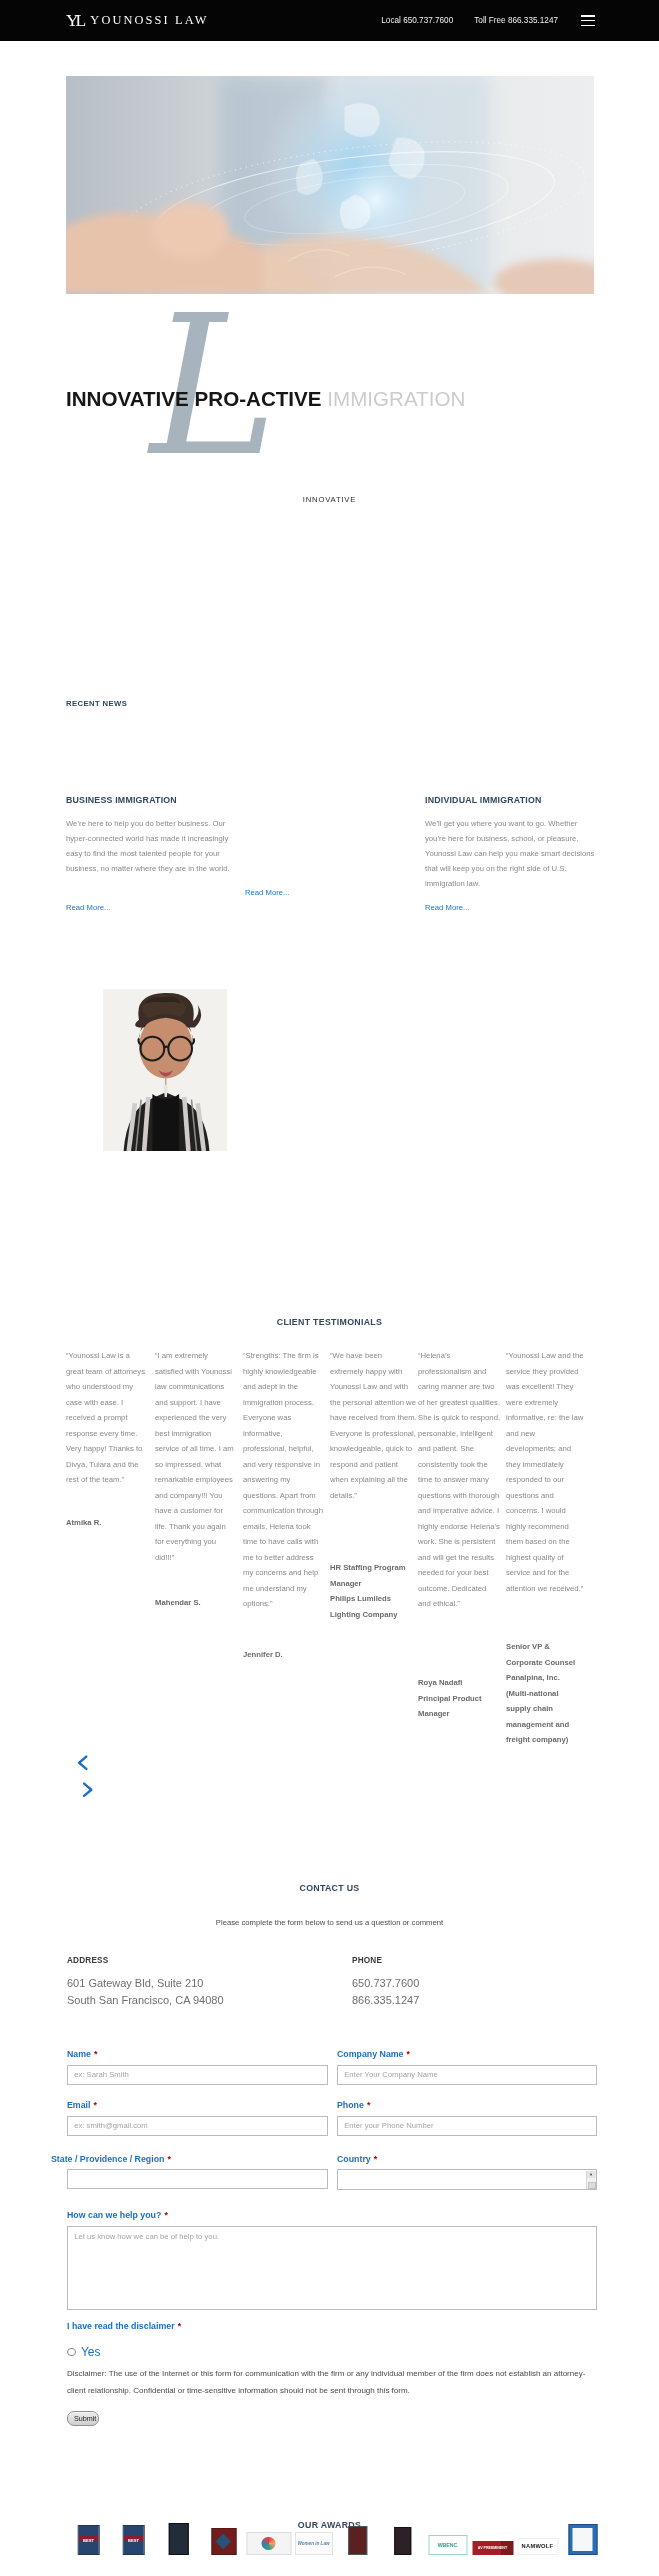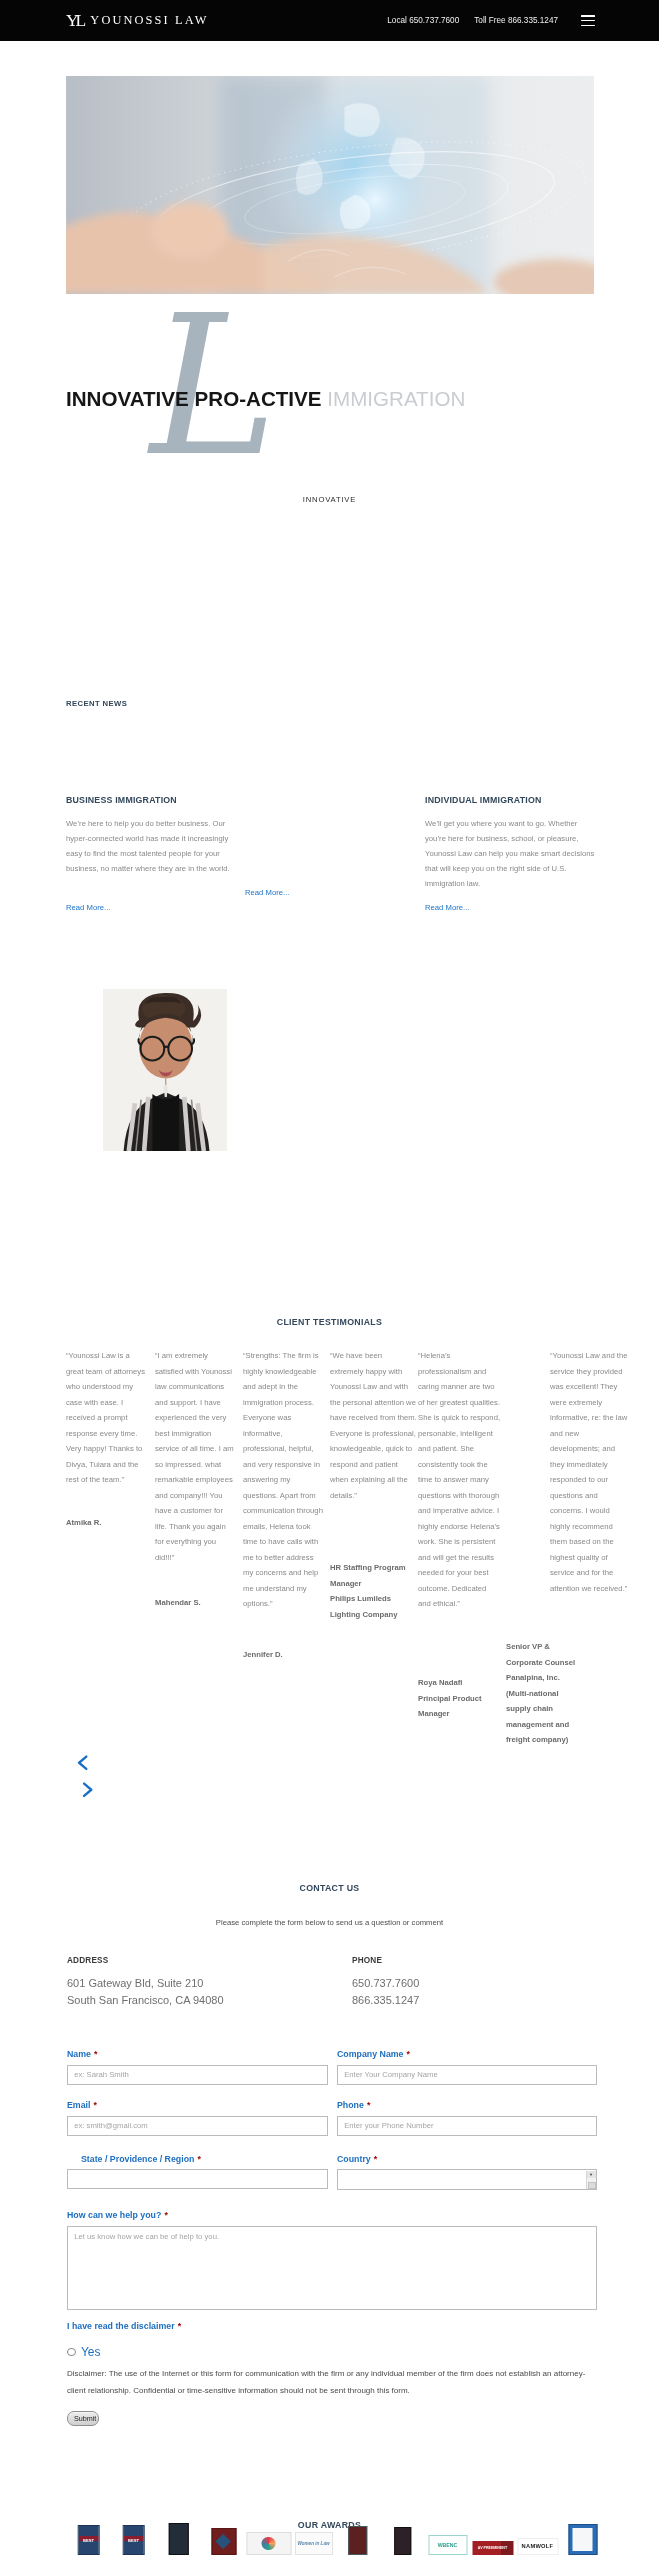--- a/index.html
+++ b/index.html
@@ -4,21 +4,21 @@
 <style>
   html,body{margin:0;padding:0;background:#ffffff;}
   body{font-family:"Liberation Sans", sans-serif;}
   #page{position:relative;width:659px;height:3319px;background:#fff;overflow:hidden;}
 
   
   .site-header{position:absolute;left:0;top:0;width:659px;height:41px;background:#050505;}
   .brand{position:absolute;left:66px;top:0;height:41px;display:flex;align-items:center;color:#fff;cursor:pointer;justify-content:space-between;}
   .monogram{font-family:"Liberation Serif",serif;font-size:17.5px;letter-spacing:-3.1px;margin-right:7.2px;font-weight:400;}
   .brand-name{font-family:"Liberation Serif",serif;font-size:12.4px;letter-spacing:2.1px;font-weight:500;}
-  .header-phones{position:absolute;right:101px;top:0;height:41px;display:flex;align-items:center;gap:15px;color:#f2f2f2;font-size:8.2px;}
+  .header-phones{position:absolute;right:101px;top:0;height:41px;display:flex;align-items:center;gap:21px;color:#f2f2f2;font-size:8.2px;}
   .menu-btn{position:absolute;right:64px;top:15px;width:14px;height:11.3px;display:flex;flex-direction:column;justify-content:space-between;cursor:pointer;}
   .menu-btn span{display:block;height:1.5px;background:#fff;border-radius:0.5px;}
 
   
   .hero{position:absolute;left:66px;top:76px;width:528px;height:218px;overflow:hidden;background:#dfe2e5;}
   .hero svg{display:block;}
 
   
   .watermark-l{position:absolute;left:150px;top:308px;font-family:"DejaVu Serif",serif;font-style:italic;font-size:192px;line-height:0.82;color:#a7b4be;z-index:1;pointer-events:none;}
   .headline{position:absolute;left:66px;top:387px;z-index:2;font-weight:700;font-size:20.6px;letter-spacing:0px;color:#161616;white-space:nowrap;}
@@ -217,21 +217,21 @@
     </svg>
   </div>
 
   <div class="testimonials-title">CLIENT TESTIMONIALS</div>
 
   <div class="tcol" style="left:66px;">“Younossi Law is a great team of attorneys who understood my case with ease. I received a prompt response every time. Very happy! Thanks to Divya, Tuiara and the rest of the team.”</div>
   <div class="tcol" style="left:155px;">“I am extremely satisfied with Younossi law communications and support. I have experienced the very best immigration service of all time. I am so impressed. what remarkable employees and company!!! You have a customer for life. Thank you again for everything you did!!!”</div>
   <div class="tcol" style="left:243px;">“Strengths: The firm is highly knowledgeable and adept in the immigration process. Everyone was informative, professional, helpful, and very responsive in answering my questions. Apart from communication through emails, Helena took time to have calls with me to better address my concerns and help me understand my options.”</div>
   <div class="tcol" style="left:330px;width:87px;">“We have been extremely happy with Younossi Law and with the personal attention we have received from them. Everyone is professional, knowledgeable, quick to respond and patient when explaining all the details.”</div>
   <div class="tcol" style="left:418px;width:83px;">“Helena’s professionalism and caring manner are two of her greatest qualities. She is quick to respond, personable, intelligent and patient. She consistently took the time to answer many questions with thorough and imperative advice. I highly endorse Helena’s work. She is persistent and will get the results needed for your best outcome. Dedicated and ethical.”</div>
-  <div class="tcol" style="left:506px;margin-left:44px;">“Younossi Law and the service they provided was excellent! They were extremely informative, re: the law and new developments; and they immediately responded to our questions and concerns. I would highly recommend them based on the highest quality of service and for the attention we received.”</div>
+  <div class="tcol" style="left:506px;">“Younossi Law and the service they provided was excellent! They were extremely informative, re: the law and new developments; and they immediately responded to our questions and concerns. I would highly recommend them based on the highest quality of service and for the attention we received.”</div>
 
   <div class="tsig" style="left:66px;top:1515px;">Atmika R.</div>
   <div class="tsig" style="left:155px;top:1595px;">Mahendar S.</div>
   <div class="tsig" style="left:243px;top:1647px;">Jennifer D.</div>
   <div class="tsig" style="left:330px;top:1560px;width:93px;">HR Staffing Program
 Manager
 Philips Lumileds
 Lighting Company</div>
   <div class="tsig" style="left:418px;top:1675px;">Roya Nadafi
 Principal Product
@@ -268,21 +268,21 @@
   <div class="flabel" style="left:67px;top:2049px;"><span>Name</span><span class="req">*</span></div>
   <div class="flabel" style="left:337px;top:2049px;"><span>Company Name</span><span class="req">*</span></div>
   <input class="finput" style="left: 67px; top: 2065px; width: 261px;" placeholder="ex: Sarah Smith">
   <input class="finput" style="left: 337px; top: 2065px; width: 260px;" placeholder="Enter Your Company Name">
 
   <div class="flabel" style="left:67px;top:2100px;"><span>Email</span><span class="req">*</span></div>
   <div class="flabel" style="left:337px;top:2100px;"><span>Phone</span><span class="req">*</span></div>
   <input class="finput" style="left: 67px; top: 2116px; width: 261px;" placeholder="ex: smith@gmail.com">
   <input class="finput" style="left: 337px; top: 2116px; width: 260px;" placeholder="Enter your Phone Number">
 
-  <div class="flabel" style="left:81px;top:2154px;"><span>State / Providence / Region</span><span class="req">*</span></div>
+  <div class="flabel" style="left:51px;top:2154px;"><span>State / Providence / Region</span><span class="req">*</span></div>
   <div class="flabel" style="left:337px;top:2154px;"><span>Country</span><span class="req">*</span></div>
   <input class="finput" style="left: 67px; top: 2169px; width: 261px;">
   <div class="fselect" style="left:337px;top:2169px;width:260px;">
     <div class="sbar">
       <div class="arr">▼</div>
       <div class="thumb"></div>
     </div>
   </div>
 
   <div class="flabel" style="left:67px;top:2210px;"><span>How can we help you?</span><span class="req">*</span></div>

